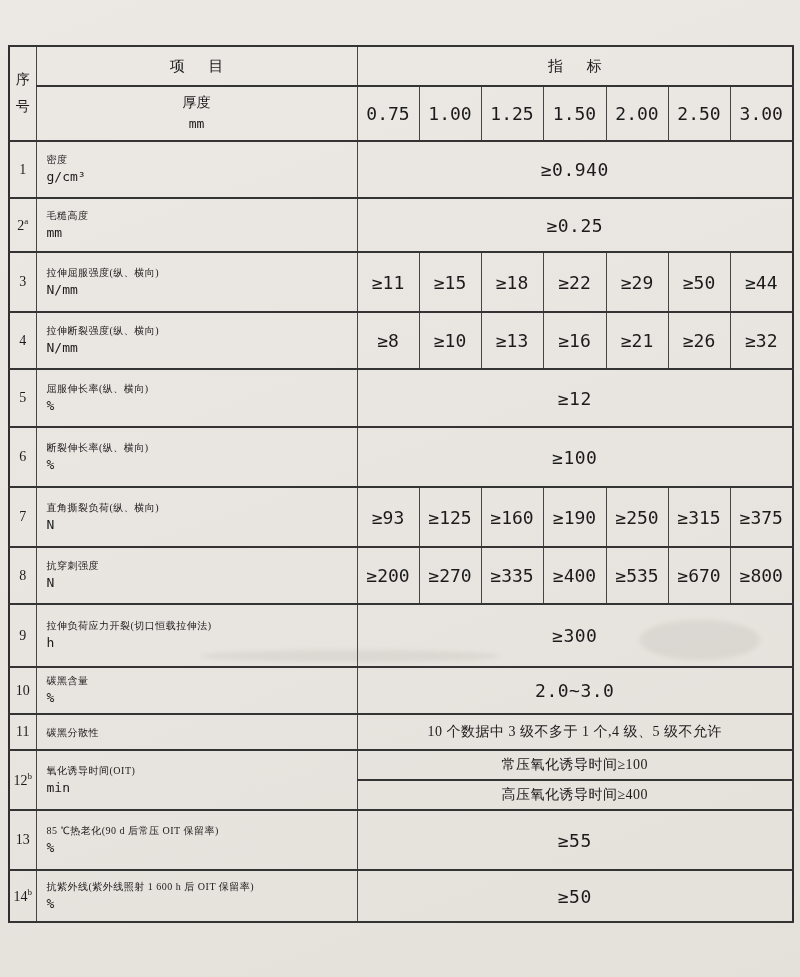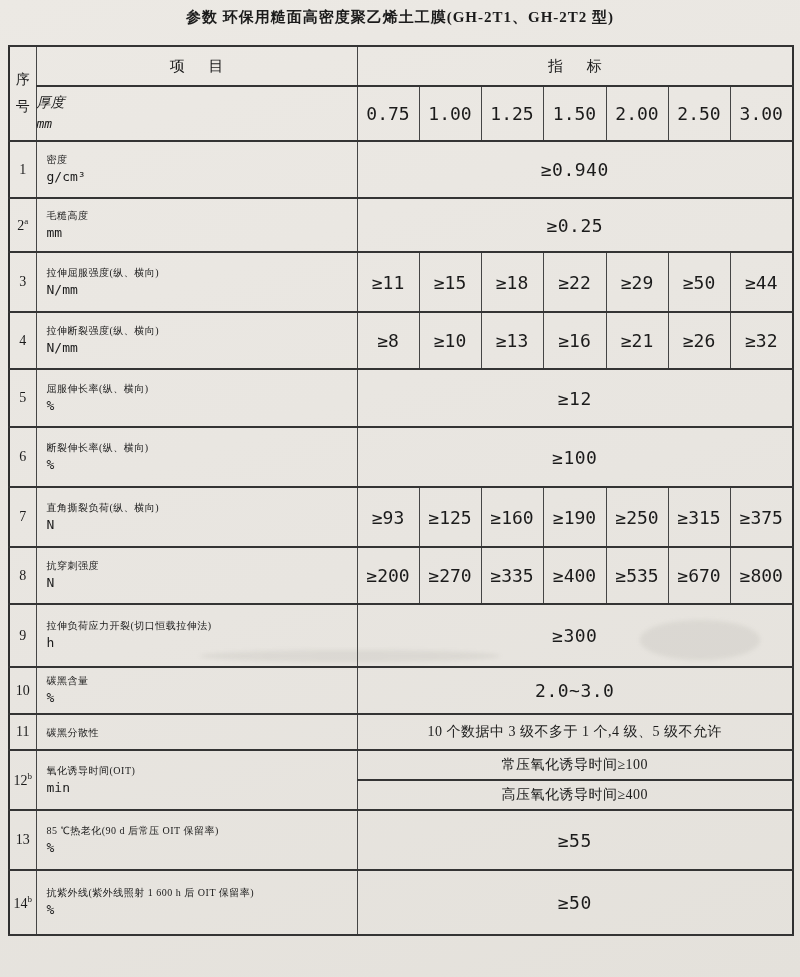--- a/index.html
+++ b/index.html
@@ -59,23 +59,22 @@
     padding: 12px 5px;
   }
   .item-head, .ind-head {
     text-align: center;
     font-size: 15px;
     letter-spacing: 10px;
     text-indent: 10px;
     margin-left: 17px;
   }
   .thick-head {
-    text-align: left;
+    text-align: center;
     line-height: 1.6;
-    font-style: italic;
   }
   .thick-head .u { font-size: 13px; }
   .num, .mono {
     font-family: "DejaVu Sans Mono", "Liberation Mono", monospace;
     font-size: 18px;
   }
   .thick-val {
     text-align: center;
   }
   
@@ -113,21 +112,20 @@
     background: rgba(120,115,105,0.10);
     border-radius: 50%;
     filter: blur(2px);
   }
 </style>
 </head>
 <body>
 
 <div class="page">
 
-  <div class="doc-title">参数 环保用糙面高密度聚乙烯土工膜(GH-2T1、GH-2T2 型)</div>
 
   <table class="spec">
     <colgroup>
       <col style="width:27px">
       <col style="width:321px">
       <col style="width:62px">
         <col style="width:62px">
         <col style="width:62px">
       <col style="width:63px">
         <col style="width:62px">
@@ -292,21 +290,21 @@
 
     <tr style="height:60px">
       <td class="no-cell"><span>13</span></td>
       <td class="item-cell">
         <div class="item-name">85 ℃热老化(90 d 后常压 OIT 保留率)</div>
         <div class="item-unit">%</div>
       </td>
       <td class="span-cell num" colspan="7">≥55</td>
     </tr>
 
-    <tr style="height:65px">
+    <tr style="height:52px">
       <td class="no-cell"><span>14</span><sup>b</sup></td>
       <td class="item-cell">
         <div class="item-name">抗紫外线(紫外线照射 1 600 h 后 OIT 保留率)</div>
         <div class="item-unit">%</div>
       </td>
       <td class="span-cell num" colspan="7">≥50</td>
     </tr>
   </tbody>
     </table>
 

